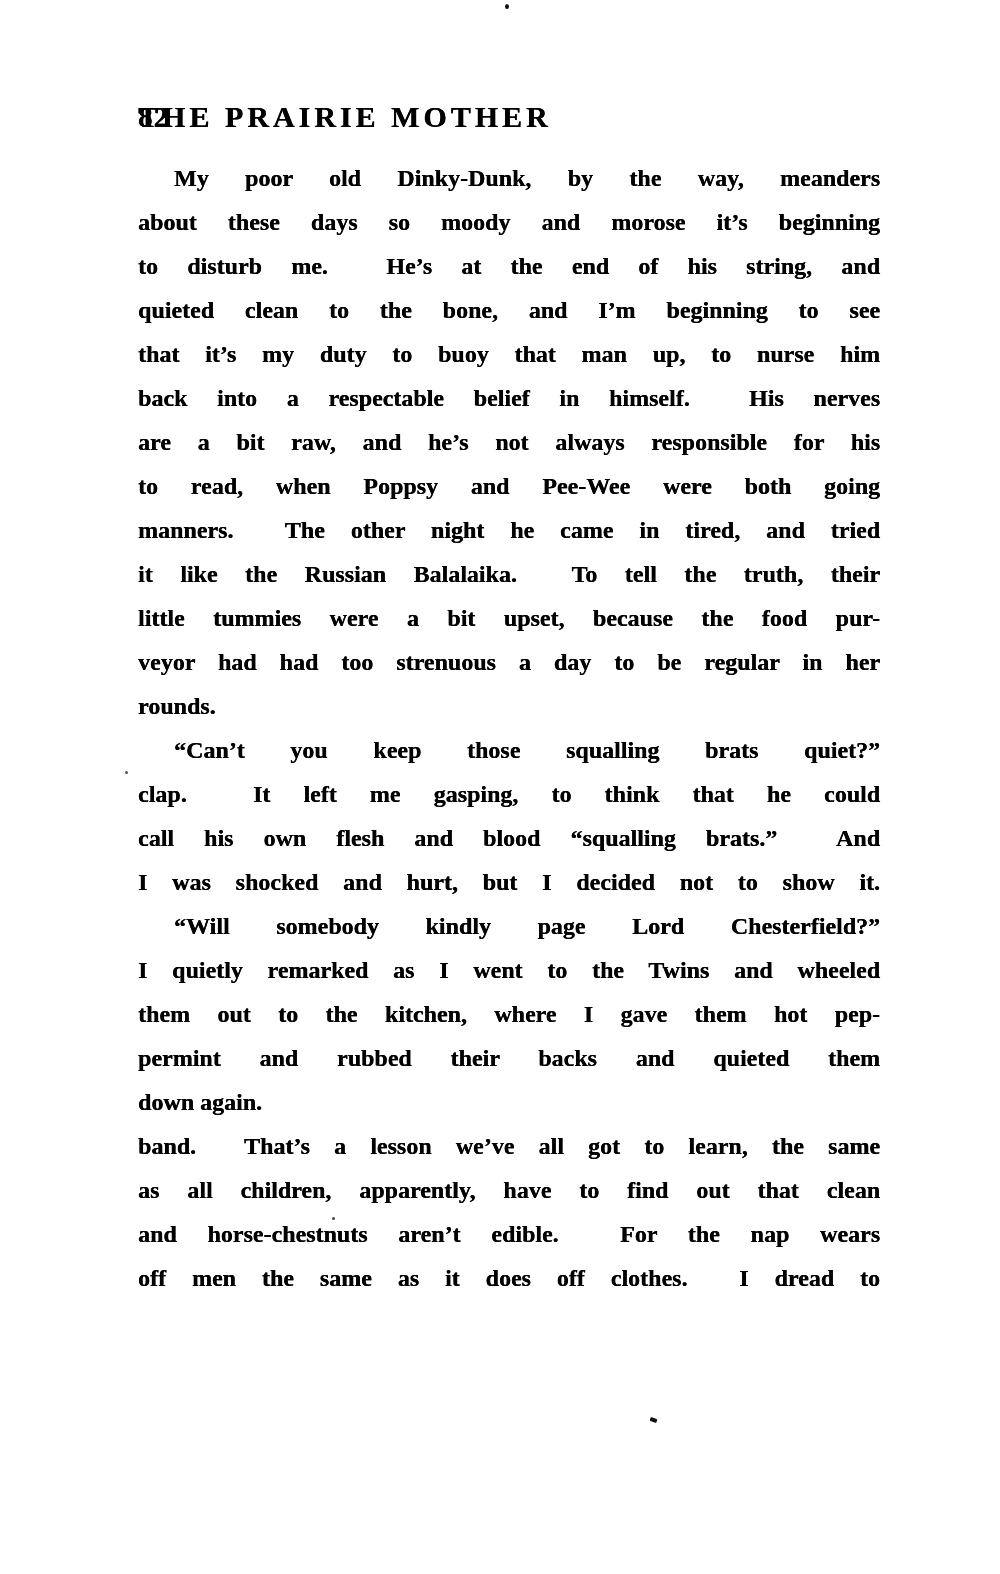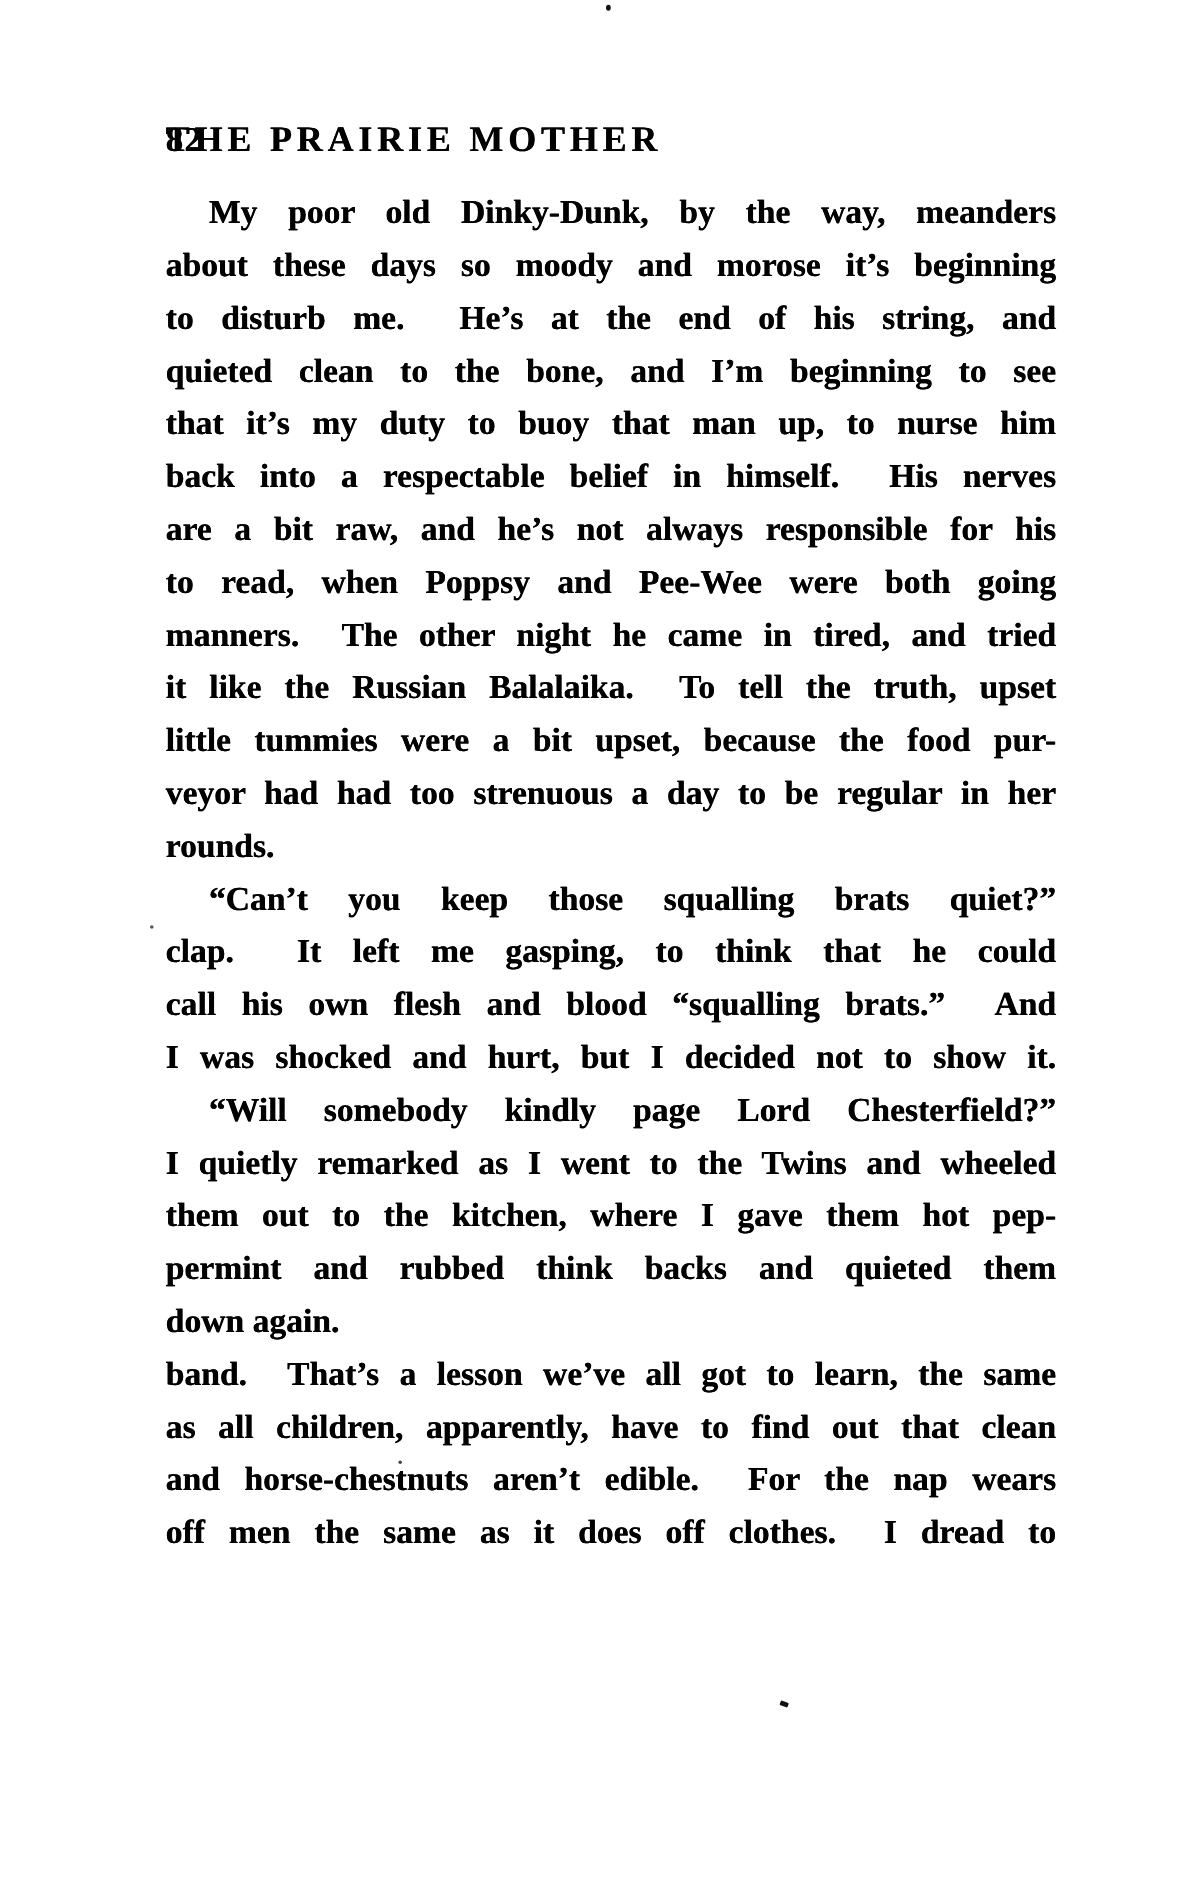--- a/index.html
+++ b/index.html
@@ -37,21 +37,21 @@
   }
   .textblock {
     position: absolute;
     top: 156px;
     left: 138px;
     width: 742px;
   }
   .line {
     height: 44px;
     line-height: 44px;
-    font-size: 28px;
+    font-size: 24px;
     text-align: justify;
     text-align-last: justify;
     white-space: pre-wrap;
   }
   .line.short {
     text-align: center;
     text-align-last: left;
   }
   .line.indent { padding-left: 36px; }
   .speck {
@@ -74,34 +74,34 @@
 
     <div class="line indent">My poor old Dinky-Dunk, by the way, meanders</div>
     <div class="line">about these days so moody and morose it’s beginning</div>
     <div class="line">to disturb me.  He’s at the end of his string, and</div>
     <div class="line">quieted clean to the bone, and I’m beginning to see</div>
     <div class="line">that it’s my duty to buoy that man up, to nurse him</div>
     <div class="line">back into a respectable belief in himself.  His nerves</div>
     <div class="line">are a bit raw, and he’s not always responsible for his</div>
     <div class="line">to read, when Poppsy and Pee-Wee were both going</div>
     <div class="line">manners.  The other night he came in tired, and tried</div>
-    <div class="line">it like the Russian Balalaika.  To tell the truth, upset</div>
+    <div class="line">it like the Russian Balalaika.  To tell the truth, their</div>
     <div class="line">little tummies were a bit upset, because the food pur-</div>
     <div class="line">veyor had had too strenuous a day to be regular in her</div>
     <div class="line short">rounds.</div>
 
     <div class="line indent">“Can’t you keep those squalling brats quiet?”</div>
     <div class="line">clap.  It left me gasping, to think that he could</div>
     <div class="line">call his own flesh and blood “squalling brats.”  And</div>
     <div class="line">I was shocked and hurt, but I decided not to show it.</div>
 
     <div class="line indent">“Will somebody kindly page Lord Chesterfield?”</div>
     <div class="line">I quietly remarked as I went to the Twins and wheeled</div>
     <div class="line">them out to the kitchen, where I gave them hot pep-</div>
-    <div class="line">permint and rubbed think backs and quieted them</div>
+    <div class="line">permint and rubbed their backs and quieted them</div>
     <div class="line short">down again.</div>
 
     <div class="line">band.  That’s a lesson we’ve all got to learn, the same</div>
     <div class="line">as all children, apparently, have to find out that clean</div>
     <div class="line">and horse-chestnuts aren’t edible.  For the nap wears</div>
     <div class="line">off men the same as it does off clothes.  I dread to</div>
   </div>
 
   <div class="speck" style="left:505px; top:4px; width:4px; height:5px;"></div>
   <div class="speck" style="left:125px; top:771px; width:3px; height:3px; background:#555;"></div>

